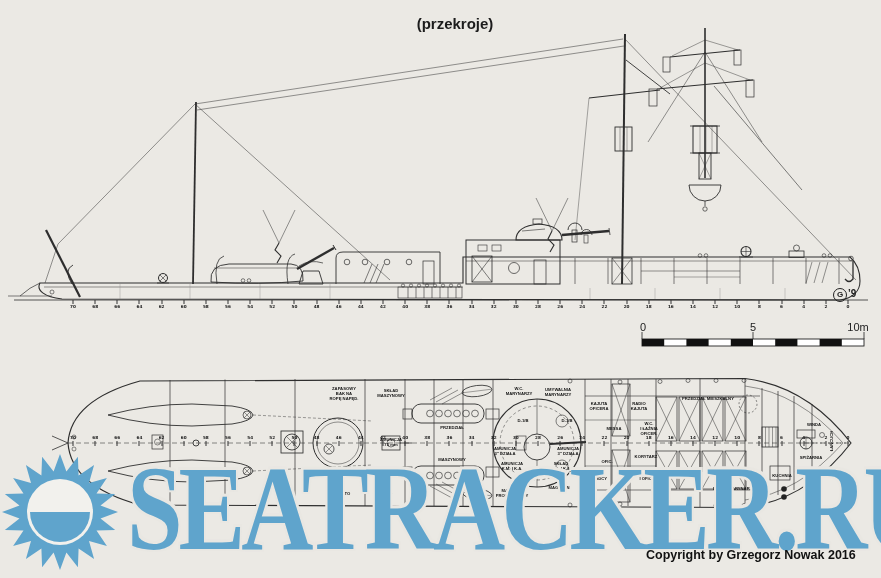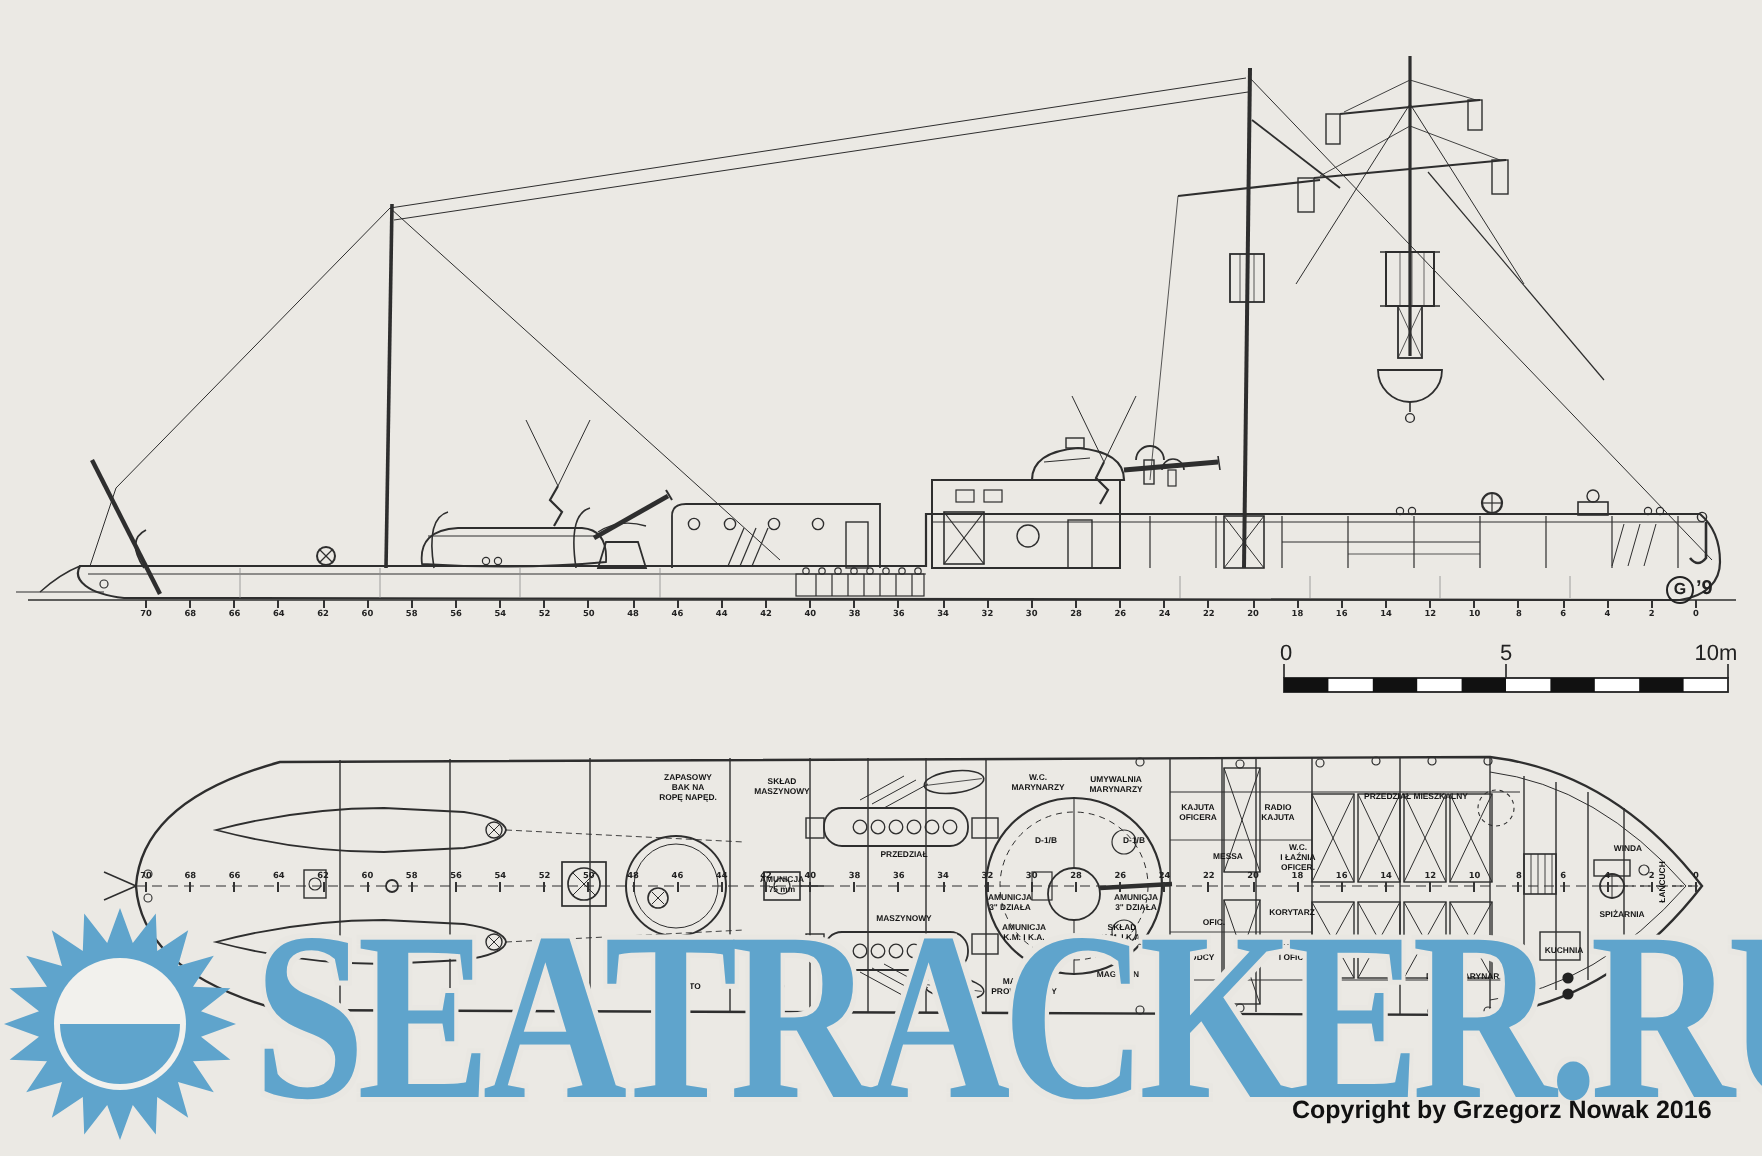--- a/index.html
+++ b/index.html
@@ -398,20 +398,21 @@
           <circle cx="744" cy="505.5" r="2"></circle>
         <circle cx="620" cy="382" r="2"></circle>
           <circle cx="620" cy="504" r="2"></circle>
         <circle cx="570" cy="381" r="2"></circle>
           <circle cx="570" cy="505" r="2"></circle>
       </g>
     </g>
   </svg>
 
   <div class="title-block">
+    <div class="t2">(przekroje)</div>
   </div>
 
   <div class="overlay" id="side-frames">
       <div class="ftick" style="left: 73.002px; top: 300px; height: 3.5px;"></div>
       <div class="fnum" style="left: 73.002px; top: 304.5px;">70</div>
       <div class="ftick" style="left: 95.1448px; top: 300px; height: 3.5px;"></div>
       <div class="fnum" style="left: 95.1448px; top: 304.5px;">68</div>
       <div class="ftick" style="left: 117.288px; top: 300px; height: 3.5px;"></div>
       <div class="fnum" style="left: 117.288px; top: 304.5px;">66</div>
       <div class="ftick" style="left: 139.43px; top: 300px; height: 3.5px;"></div>

